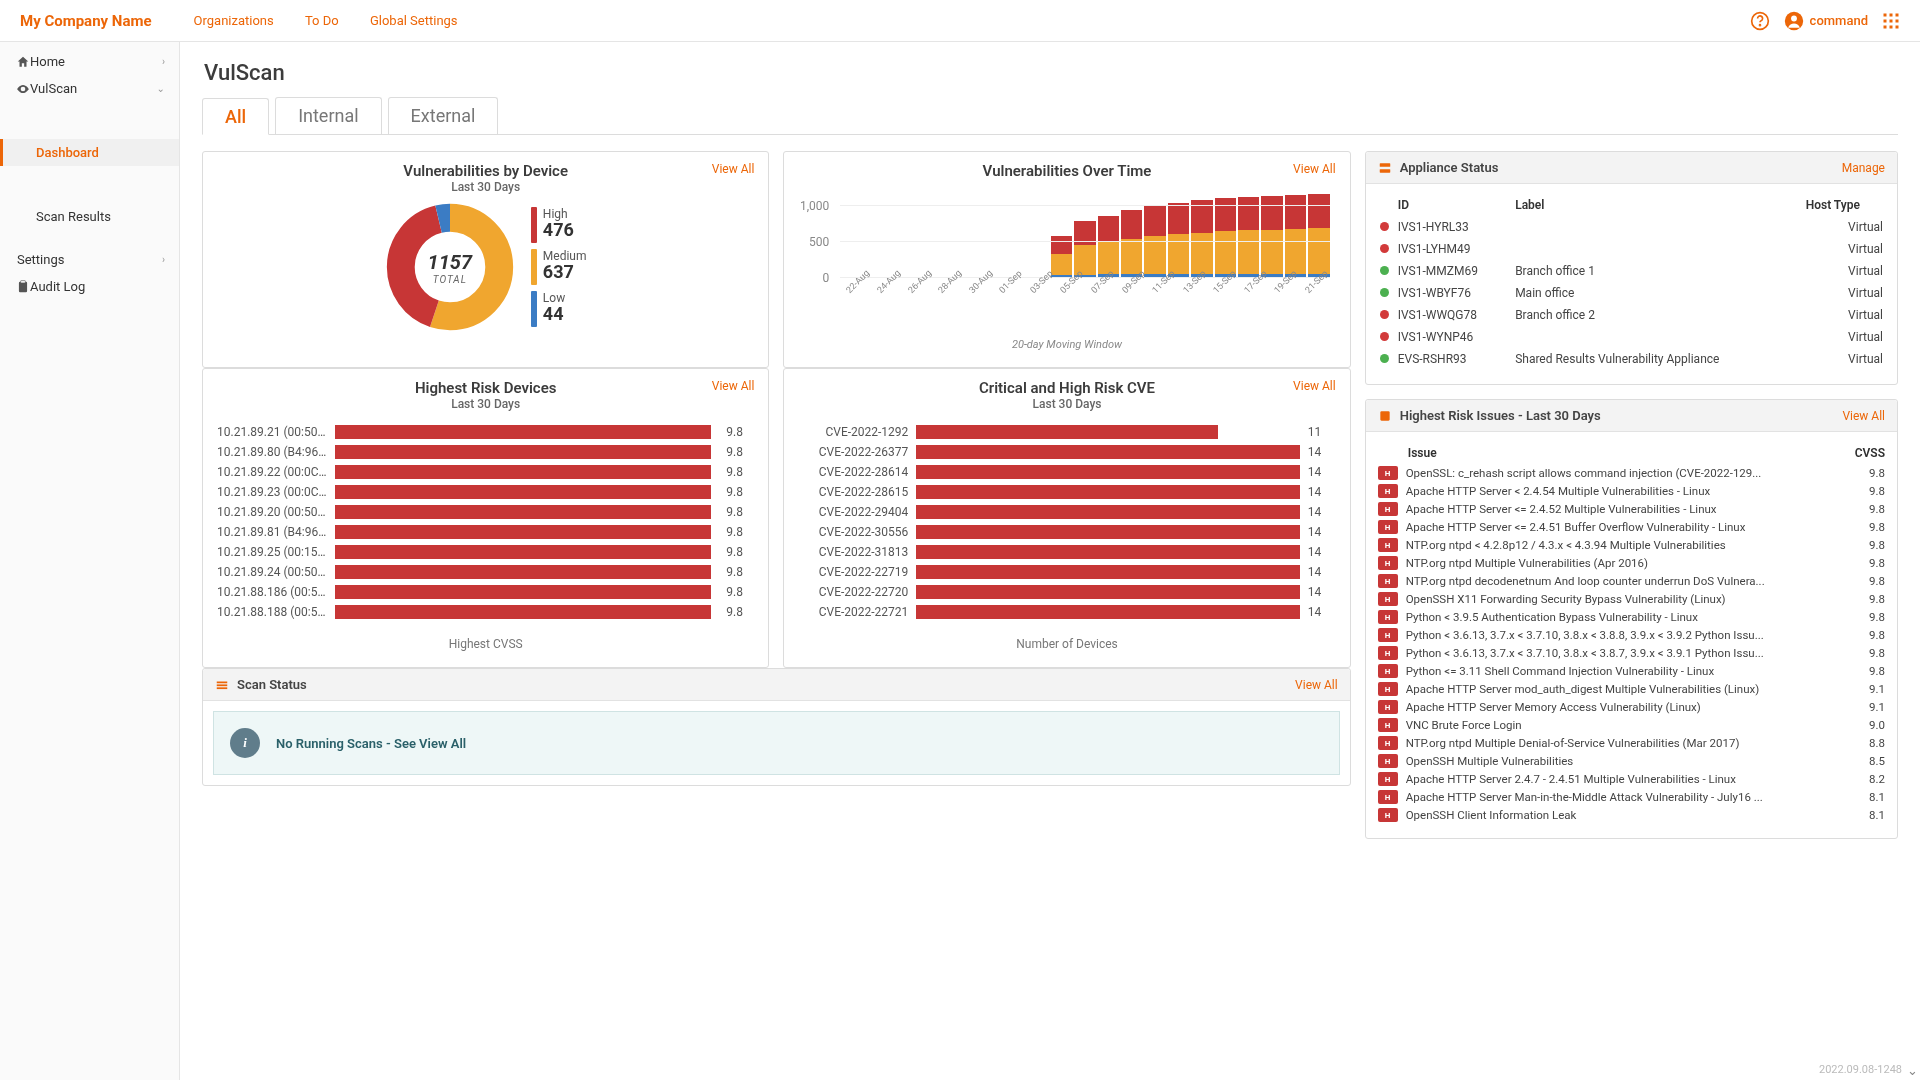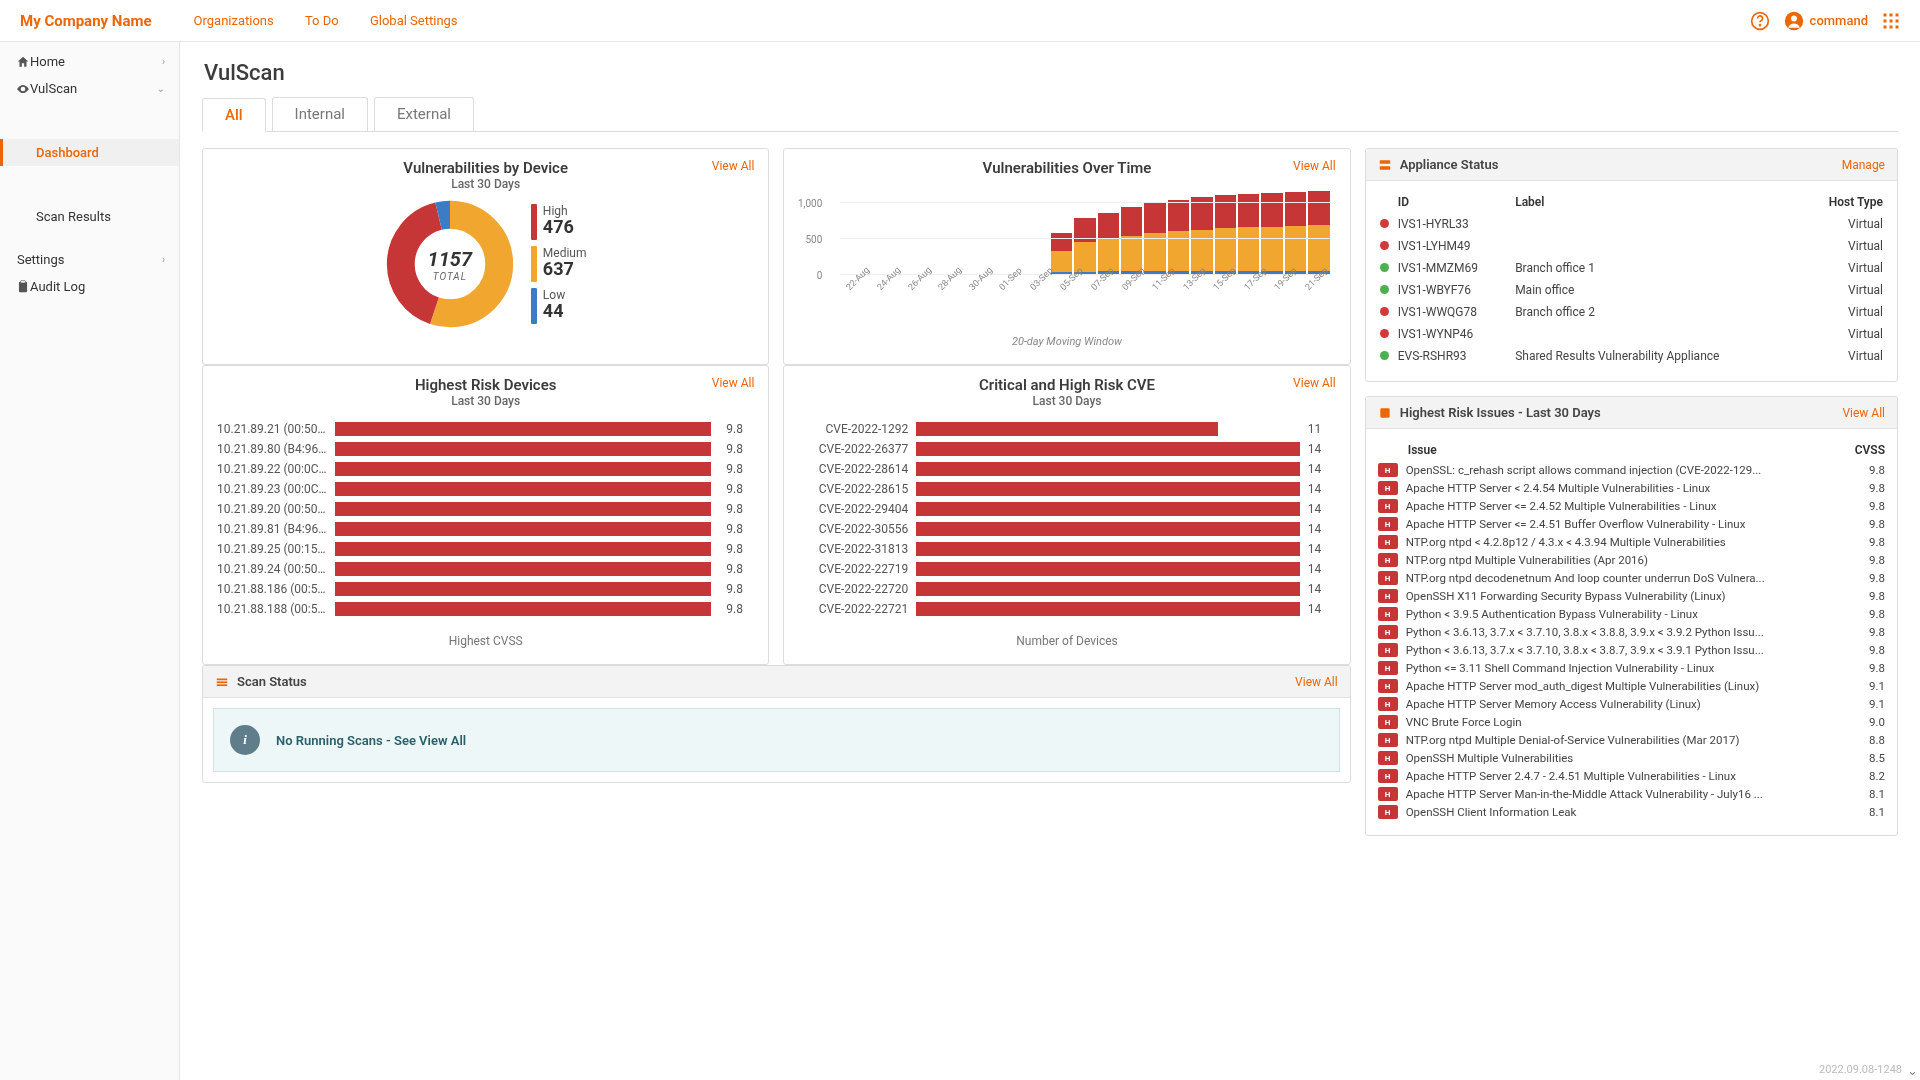--- a/index.html
+++ b/index.html
@@ -14,21 +14,21 @@
 .icon-orange { color:#ec6608; }
 .layout { display:flex; height:calc(100vh - 42px); }
 .sidebar { width:180px; border-right:1px solid #e5e5e5; background:#fafafa; font-size:13px; padding-top:6px; flex-shrink:0;}
 .side-item { display:flex; align-items:center; justify-content:space-between; padding:6px 14px 6px 16px; cursor:pointer; color:#333;}
 .side-item .label { display:flex; align-items:center; gap:0; }
 .side-sub { padding:6px 14px 6px 36px; cursor:pointer; color:#333;margin-top:37px; }
 .side-sub.active { background:#f0f0f0; color:#ec6608; font-weight:500; border-left:3px solid #ec6608; padding-left:33px;}
 .content { flex:1; overflow-y:auto; overflow-x:hidden; background:#fff; padding:12px 22px 20px 22px; position:relative;}
 .page-title { font-size:22px; font-weight:500; color:#3c3c3c; margin:6px 0 12px 2px;}
 .tabs { display:flex; gap:6px; border-bottom:1px solid #dcdcdc; margin-bottom:16px;}
-.tab { padding:7px 22px; font-size:15px; color:#777; border:1px solid #dcdcdc; border-bottom:none; border-radius:3px 3px 0 0; background:#fff; cursor:pointer;}
+.tab { padding:7px 22px; font-size:18px; color:#777; border:1px solid #dcdcdc; border-bottom:none; border-radius:3px 3px 0 0; background:#fff; cursor:pointer;}
 .tab.active { color:#ec6608; font-weight:500; border-bottom:1px solid #fff; position:relative; top:1px;}
 .panel { border:1px solid #dcdcdc; border-radius:3px; background:#fff; }
 .panel-hdr { display:flex; align-items:center; justify-content:space-between; padding:8px 12px; background:#f3f3f3; border-bottom:1px solid #e2e2e2; border-radius:3px 3px 0 0;}
 .panel-hdr .t { font-weight:600; font-size:13px; color:#444; display:flex; align-items:center; gap:8px;}
 .panel-hdr .view { color:#ec6608; font-size:12px; cursor:pointer;}
 .panel-body { padding:10px 12px 14px 12px; }
 .card-tile { border:1px solid #dcdcdc; border-radius:3px; background:#fff; padding:10px 14px 16px 14px; position:relative;}
 .card-head { text-align:center; margin-bottom:4px;}
 .card-head .ct { font-size:15px; font-weight:600; color:#3c3c3c;}
 .card-head .cs { font-size:12px; color:#666; font-weight:500;}
@@ -40,21 +40,21 @@
 .donut-center .big { font-size:20px; font-weight:700; color:#333;}
 .donut-center .sm { font-size:10px; color:#666; letter-spacing:1px;}
 .legend { display:flex; flex-direction:column; gap:6px; }
 .legend .row { display:flex; align-items:flex-start; gap:6px;}
 .legend .bar { width:6px; height:36px; border-radius:1px;}
 .legend .txt .k { font-size:12px; color:#555;}
 .legend .txt .v { font-size:18px; font-weight:700; color:#333; line-height:1;}
 
 .stacked-chart { height:130px; position:relative; padding-left:42px; padding-right:6px;}
 .y-ticks { position:absolute; left:0; top:0; height:94px; width:40px; }
-.y-tick { position:absolute; right:16px; font-size:10px; color:#888; transform:translateY(-50%);}
+.y-tick { position:absolute; right:9px; font-size:12px; color:#888; transform:translateY(-50%);}
 .grid-area { position:relative; height:94px; border-bottom:1px solid #ccc; }
 .gridline { position:absolute; left:0; right:0; border-top:1px solid #eee;}
 .bars { position:absolute; left:0; right:0; bottom:0; height:100%; display:flex; align-items:flex-end; gap:2px;}
 .barcol { flex:1; display:flex; flex-direction:column; justify-content:flex-end; height:100%;}
 .seg { width:100%;}
 .x-labels { display:flex; margin-top:4px; }
 .x-labels span { flex:1; font-size:9px; color:#888; transform:rotate(-45deg); transform-origin:top left; white-space:nowrap; position:relative; left:4px; top:6px;}
 .chart-sub { text-align:center; font-size:11px; color:#888; font-style:italic; margin-top:24px;}
 
 .hbar-list { margin-top:14px;}
@@ -548,21 +548,21 @@
               </span>
             <span class="view">Manage</span>
           </div>
           <div class="panel-body">
             <table class="appl-table">
               <thead>
                   <tr>
                 <th style="width:18px"></th>
                 <th>ID</th>
                 <th>Label</th>
-                <th style="text-align:right">Host Type</th>
+                <th style="text-align:left">Host Type</th>
               </tr>
                 </thead>
               <tbody id="appl-body">
                   <tr>
                     <td><span class="dot" style="background:#d23a3a"></span></td>
       <td>IVS1-HYRL33</td>
       <td></td>
       <td style="text-align:right">Virtual</td>
                   </tr>
                   <tr>

